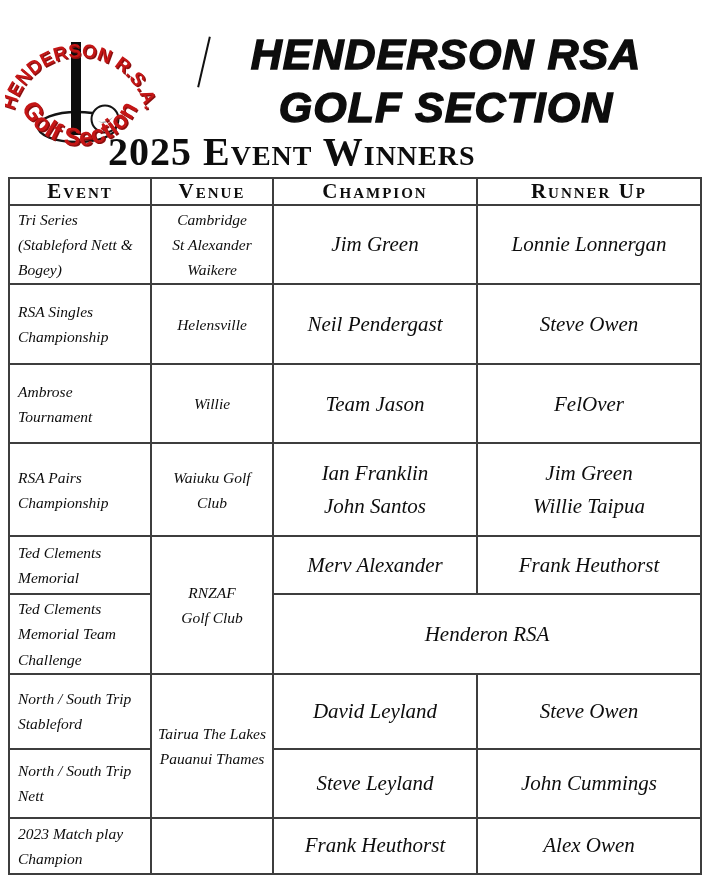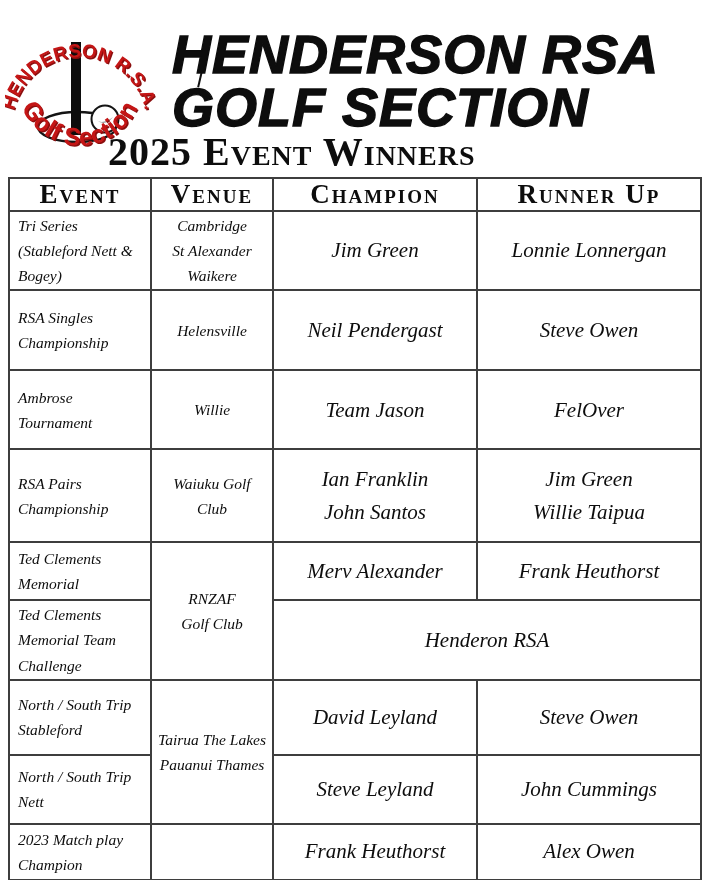--- a/index.html
+++ b/index.html
@@ -11,24 +11,25 @@
     overflow:hidden;
     color:#0d0d0d;
   }
 
   
   .header { position:absolute; left:0; top:0; width:708px; height:177px; }
 
   .logo-box { position:absolute; left:5px; top:20px; width:152px; height:156px; }
 
   .title-block {
-    position:absolute; left:172px; top:28px; width:512px;
+    position:absolute; left:190px; top:28px; width:512px;
+    text-align:center;
     font-family:"Liberation Sans", sans-serif;
     font-style:italic; font-weight:bold;
-    font-size:54px; line-height:53px;
+    font-size:43px; line-height:53px;
     letter-spacing:1px;
     color:#0d0d0d;
     -webkit-text-stroke:1.4px #0d0d0d;
     white-space:pre-line;
   }
 
   .title-slash {
     position:absolute; left:203px; top:36px;
     width:2px; height:52px;
     background:#111;
@@ -62,21 +63,21 @@
     border:2px solid #3e3e3e;
     padding:1px 6px;
     vertical-align:middle;
     overflow:hidden;
   }
 
   .results th {
     font-family:"Liberation Serif", serif;
     font-weight:bold;
     font-variant:small-caps;
-    font-size:27px;
+    font-size:21px;
     letter-spacing:2px;
     text-align:center;
     height:22px;
     padding:0 2px;
   }
 
   td.event {
     text-align:left;
     font-style:italic;
     font-size:15.5px;

